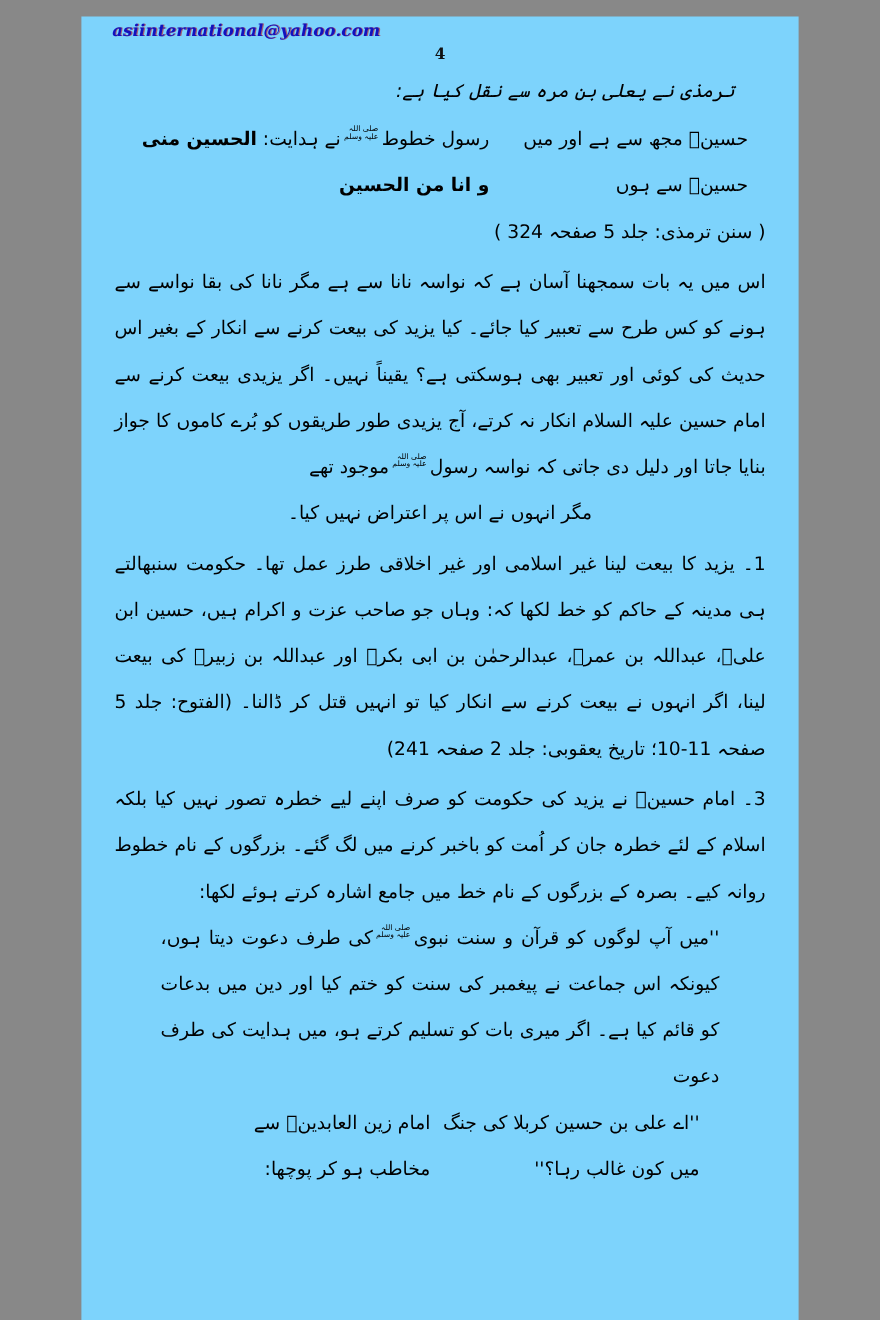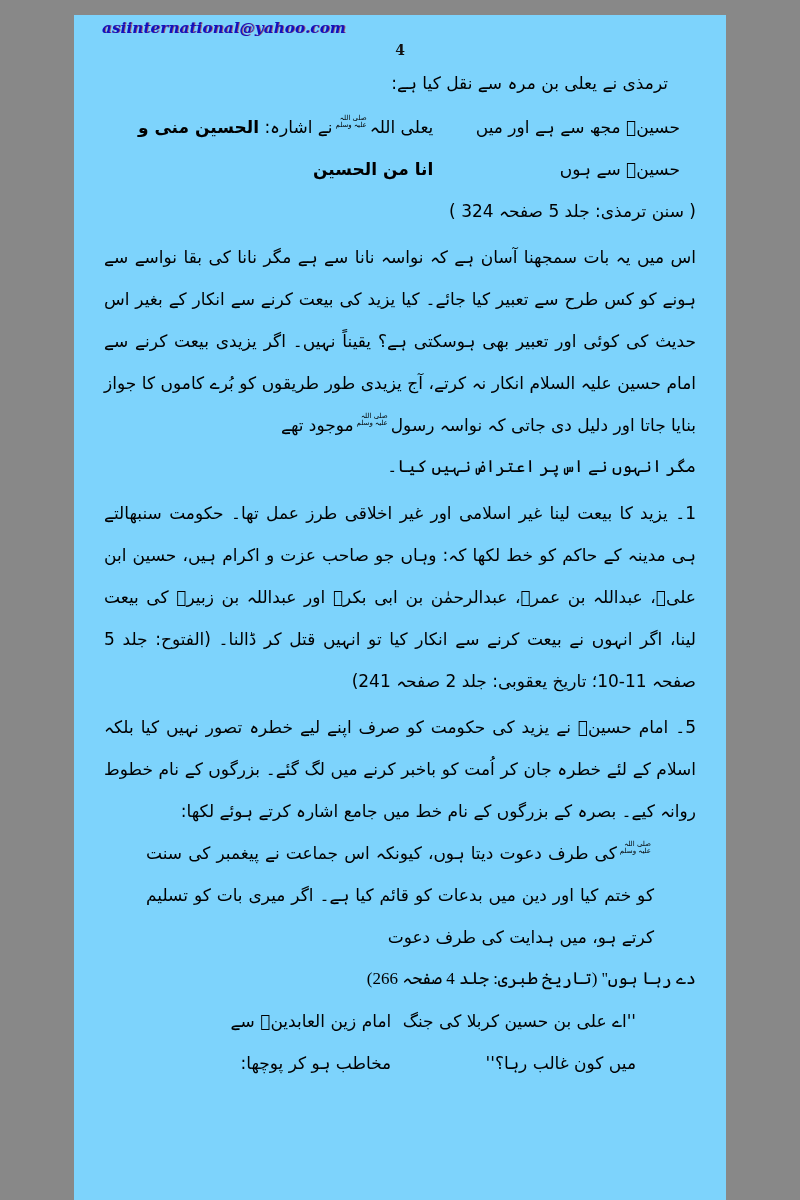--- a/index.html
+++ b/index.html
@@ -18,22 +18,22 @@
   .pageno{
     text-align:center;font-family:"DejaVu Serif",serif;font-weight:bold;
     font-size:14px;height:20px;line-height:16px;color:#111;
   }
   
   .main{
     direction:rtl;padding:0 30px;font-size:17px;line-height:42px;
     text-align:right;
   }
   .justify{text-align:justify;text-align-last:right;}
-  .right{text-align:right;}
-  .center{font-family:Liberation Serif, serif;}
+  .right{text-align:right;font-style:italic;}
+  .center{text-align:center;}
   .leftline{direction:rtl;text-align:right;}
   .indent-r{padding-right:28px;}
   .boldn{font-weight:bold;}
   
   .saw{
     display:inline-block;font-size:7px;line-height:7px;text-align:right;
     vertical-align:6px;margin:0 3px;font-weight:normal;white-space:nowrap;
   }
   .saw span{display:block;}
   
@@ -50,43 +50,42 @@
     <span class="latin">asiinternational@yahoo.com</span>
   </div>
   <div class="pageno">4</div>
 
   <div class="main">
 
     <div class="right indent-r">ترمذی نے یعلی بن مرہ سے نقل کیا ہے:</div>
 
     <div class="row hadith-row">
       <span style="direction:rtl;">
-        <span>یعلی اللہ</span><span class="saw"><span>صلی اللہ</span><span>علیہ وسلم</span></span><span>نے اشارہ:</span>
+        <span>رسول خطوط</span><span class="saw"><span>صلی اللہ</span><span>علیہ وسلم</span></span><span>نے ہدایت:</span>
         <span class="boldn">الحسین منی و انا من الحسین</span>
       </span>
       <span style="direction:rtl;">حسینؑ مجھ سے ہے اور میں حسینؑ سے ہوں</span>
     </div>
 
     <div class="leftline" style="margin-left:-12px;">( سنن ترمذی: جلد 5 صفحہ 324 )</div>
 
     <div class="justify mt4">
       <span>اس میں یہ بات سمجھنا آسان ہے کہ نواسہ نانا سے ہے مگر نانا کی بقا نواسے سے ہونے کو کس طرح سے تعبیر کیا جائے۔ کیا یزید کی بیعت کرنے سے انکار کے بغیر اس حدیث کی کوئی اور تعبیر بھی ہوسکتی ہے؟ یقیناً نہیں۔ اگر یزیدی بیعت کرنے سے امام حسین علیہ السلام انکار نہ کرتے، آج یزیدی طور طریقوں کو بُرے کاموں کا جواز بنایا جاتا اور دلیل دی جاتی کہ نواسہ رسول</span><span class="saw"><span>صلی اللہ</span><span>علیہ وسلم</span></span><span>موجود تھے</span>
     </div>
     <div class="center">مگر انہوں نے اس پر اعتراض نہیں کیا۔</div>
 
 
     <div class="justify mt4">1۔ یزید کا بیعت لینا غیر اسلامی اور غیر اخلاقی طرز عمل تھا۔ حکومت سنبھالتے ہی مدینہ کے حاکم کو خط لکھا کہ: وہاں جو صاحب عزت و اکرام ہیں،  حسین ابن علیؑ،  عبداللہ بن عمرؓ، عبدالرحمٰن بن ابی بکرؓ اور عبداللہ بن زبیرؓ  کی بیعت لینا،  اگر انہوں نے بیعت کرنے سے انکار کیا تو انہیں قتل کر ڈالنا۔  (الفتوح: جلد 5 صفحہ 11-10؛  تاریخ یعقوبی: جلد 2 صفحہ 241)</div>
 
 
-    <div class="justify mt4">5۔ امام حسینؑ نے یزید کی حکومت کو صرف اپنے لیے خطرہ تصور نہیں کیا بلکہ اسلام کے لئے خطرہ جان کر اُمت کو باخبر کرنے میں لگ گئے۔ بزرگوں کے نام خطوط روانہ کیے۔ بصرہ کے بزرگوں کے نام خط میں جامع اشارہ کرتے ہوئے لکھا:</div>
+    <div class="justify mt4">3۔ امام حسینؑ نے یزید کی حکومت کو صرف اپنے لیے خطرہ تصور نہیں کیا بلکہ اسلام کے لئے خطرہ جان کر اُمت کو باخبر کرنے میں لگ گئے۔ بزرگوں کے نام خطوط روانہ کیے۔ بصرہ کے بزرگوں کے نام خط میں جامع اشارہ کرتے ہوئے لکھا:</div>
 
     <div class="justify" style="padding:0 42px;">
-      <span class="saw"><span>صلی اللہ</span><span>علیہ وسلم</span></span><span>کی طرف دعوت دیتا ہوں، کیونکہ اس جماعت نے پیغمبر کی سنت کو ختم کیا اور دین میں بدعات کو قائم کیا ہے۔ اگر میری بات کو تسلیم کرتے ہو، میں ہدایت کی طرف دعوت</span>
+      <span>''میں آپ لوگوں کو قرآن و سنت نبوی</span><span class="saw"><span>صلی اللہ</span><span>علیہ وسلم</span></span><span>کی طرف دعوت دیتا ہوں، کیونکہ اس جماعت نے پیغمبر کی سنت کو ختم کیا اور دین میں بدعات کو قائم کیا ہے۔ اگر میری بات کو تسلیم کرتے ہو، میں ہدایت کی طرف دعوت</span>
     </div>
-    <div class="center">دے رہا ہوں''  (تاریخ طبری: جلد 4 صفحہ 266)</div>
 
 
     <div class="row ask-row">
       <span style="direction:rtl;">امام زین العابدینؑ سے مخاطب ہو کر پوچھا:</span>
       <span style="direction:rtl;">''اے علی بن حسین کربلا کی جنگ میں کون غالب رہا؟''</span>
     </div>
 
   </div>
 
 </div>

